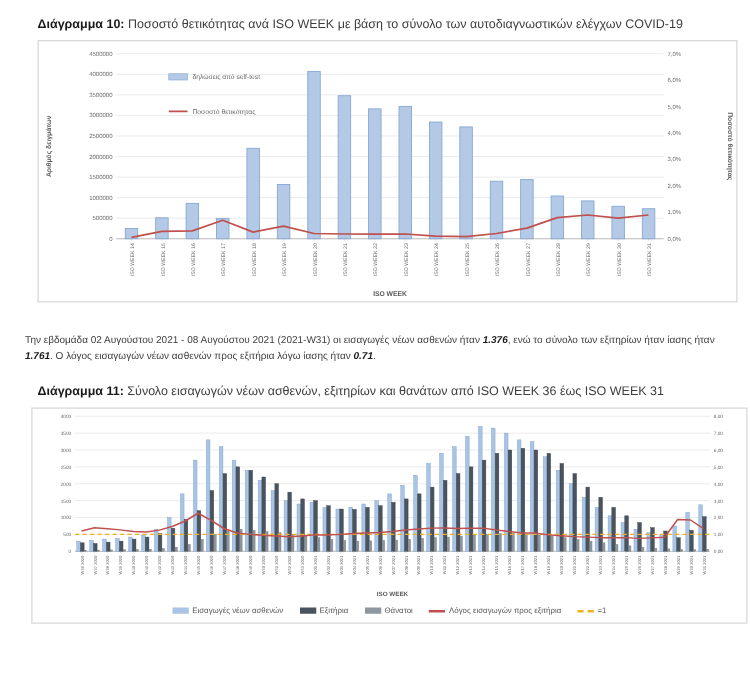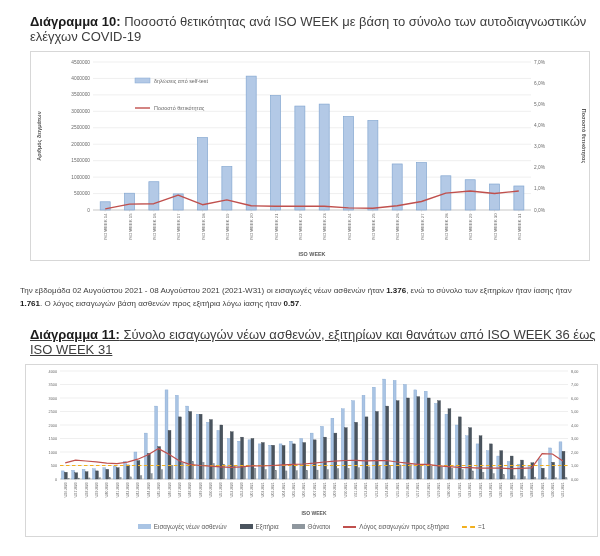--- a/index.html
+++ b/index.html
@@ -1,27 +1,27 @@
 <!DOCTYPE html>
 <html><head>
 <meta charset="utf-8">
 <style>
   html,body{margin:0;padding:0;}
   body{
     width:600px;height:556px;overflow:hidden;background:#ffffff;
     font-family:"Liberation Sans",sans-serif;color:#3d3d3d;
   }
-  .fig-title{font-size:13px;margin:14px 0 7px 30px;color:#3d3d3d;}
+  .fig-title{font-size:10px;margin:14px 0 7px 30px;color:#3d3d3d;}
   .fig-title b{color:#1b1b1b;}
   .chart-box{border:1px solid #d7d7d7;background:#ffffff;box-sizing:border-box;}
   #box1{width:560px;margin-left:30px;}
   #box2{width:573px;margin-left:25px;padding-bottom:2px;}
   .body-text{font-size:8px;line-height:1.6;width:566px;margin:24px 0 0 20px;color:#3d3d3d;}
-  .body-text b{color:#1b1b1b;}
-  #title2{margin-top:16px;text-decoration:underline;}
+  .body-text b{color:#1b1b1b;font-style:italic;}
+  #title2{margin-top:16px;}
   svg{display:block;}
   svg text{font-family:"Liberation Sans",sans-serif;}
   .legend-row{
     display:flex;justify-content:center;align-items:center;gap:13px;
     font-size:6.3px;color:#595959;height:14px;margin-top:1px;
   }
   .legend-item{display:flex;align-items:center;gap:3px;}
   .swatch{width:13px;height:5px;display:inline-block;}
   .swatch.line{height:2px;}
   .swatch.dashed{height:0;background:none !important;border-top:2px dashed #f2b01e;}
@@ -129,21 +129,21 @@
         <text x="281" y="204" text-anchor="middle" font-size="5.4" font-weight="bold" fill="#595959">ISO WEEK</text>
         <g font-size="5.4">
           <rect x="104" y="26" width="15" height="5" fill="#b3c9e6" stroke="#84a7d1" stroke-width="0.5"></rect>
           <text x="123" y="30.6" fill="#6a6a6a">δηλώσεις από self-test</text>
           <line x1="104" x2="119" y1="56" y2="56" stroke="#c0504d" stroke-width="1.4"></line>
           <text x="123" y="58" fill="#6a6a6a">Ποσοστό θετικότητας</text>
         </g>
       </svg>
   </div>
 
-  <p class="body-text"><span>Την εβδομάδα 02 Αυγούστου 2021 - 08 Αυγούστου 2021 (2021-W31) οι εισαγωγές νέων ασθενών ήταν </span><b>1.376</b><span>, ενώ το σύνολο των εξιτηρίων ήταν ίασης ήταν </span><b>1.761</b><span>. Ο λόγος εισαγωγών βάση ασθενών προς εξιτήρια λόγω ίασης ήταν </span><b>0.57</b><span>.</span></p>
+  <p class="body-text"><span>Την εβδομάδα 02 Αυγούστου 2021 - 08 Αυγούστου 2021 (2021-W31) οι εισαγωγές νέων ασθενών ήταν </span><b>1.376</b><span>, ενώ το σύνολο των εξιτηρίων ήταν ίασης ήταν </span><b>1.761</b><span>. Ο λόγος εισαγωγών νέων ασθενών προς εξιτήρια λόγω ίασης ήταν </span><b>0.71</b><span>.</span></p>
 
   <p class="fig-title" id="title2"><b>Διάγραμμα 11:</b><span> Σύνολο εισαγωγών νέων ασθενών, εξιτηρίων και θανάτων από ISO WEEK 36 έως ISO WEEK 31</span></p>
 
   <div id="box2" class="chart-box">
     <svg id="chart2" width="571" height="154" viewBox="0 0 571 154">
         <g>
           <text x="31" y="115.6" text-anchor="end" font-size="3.8" fill="#6a6a6a">0</text>
           <line x1="34" x2="542" y1="100.5" y2="100.5" stroke="#e4e4e4" stroke-width="0.6"></line>
           <text x="31" y="102.1" text-anchor="end" font-size="3.8" fill="#6a6a6a">500</text>
           <line x1="34" x2="542" y1="87" y2="87" stroke="#e4e4e4" stroke-width="0.6"></line>

